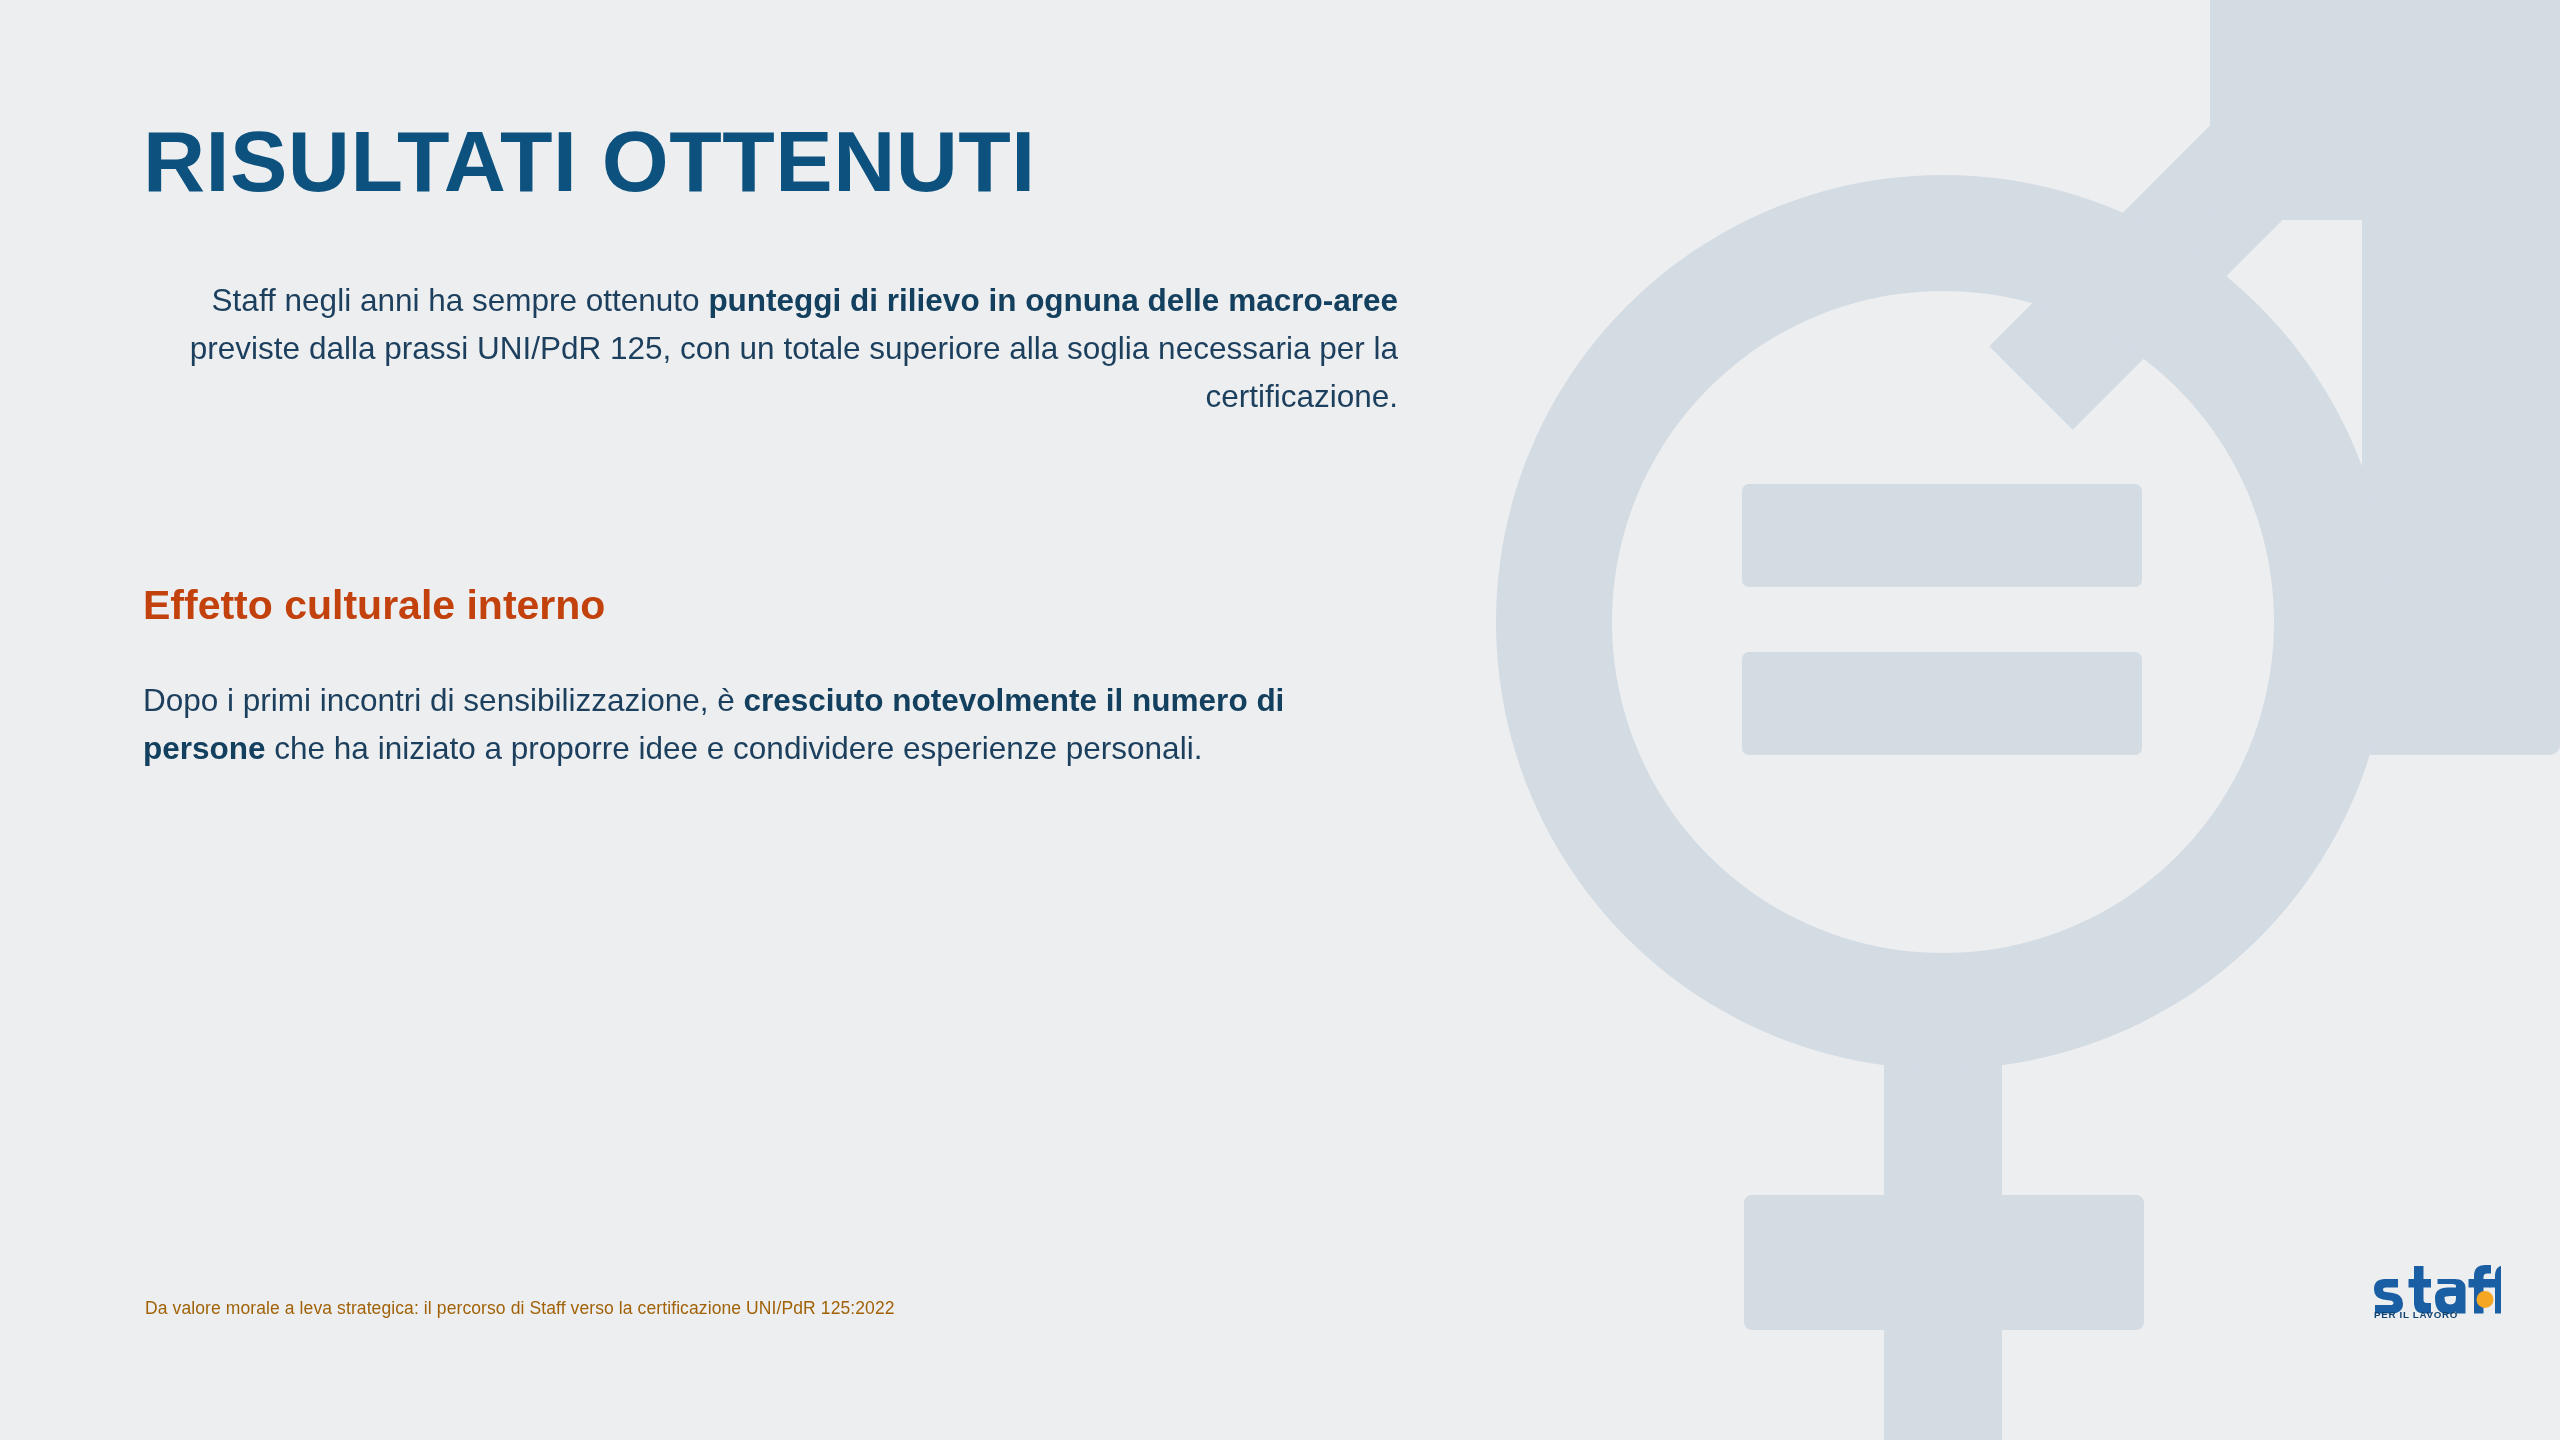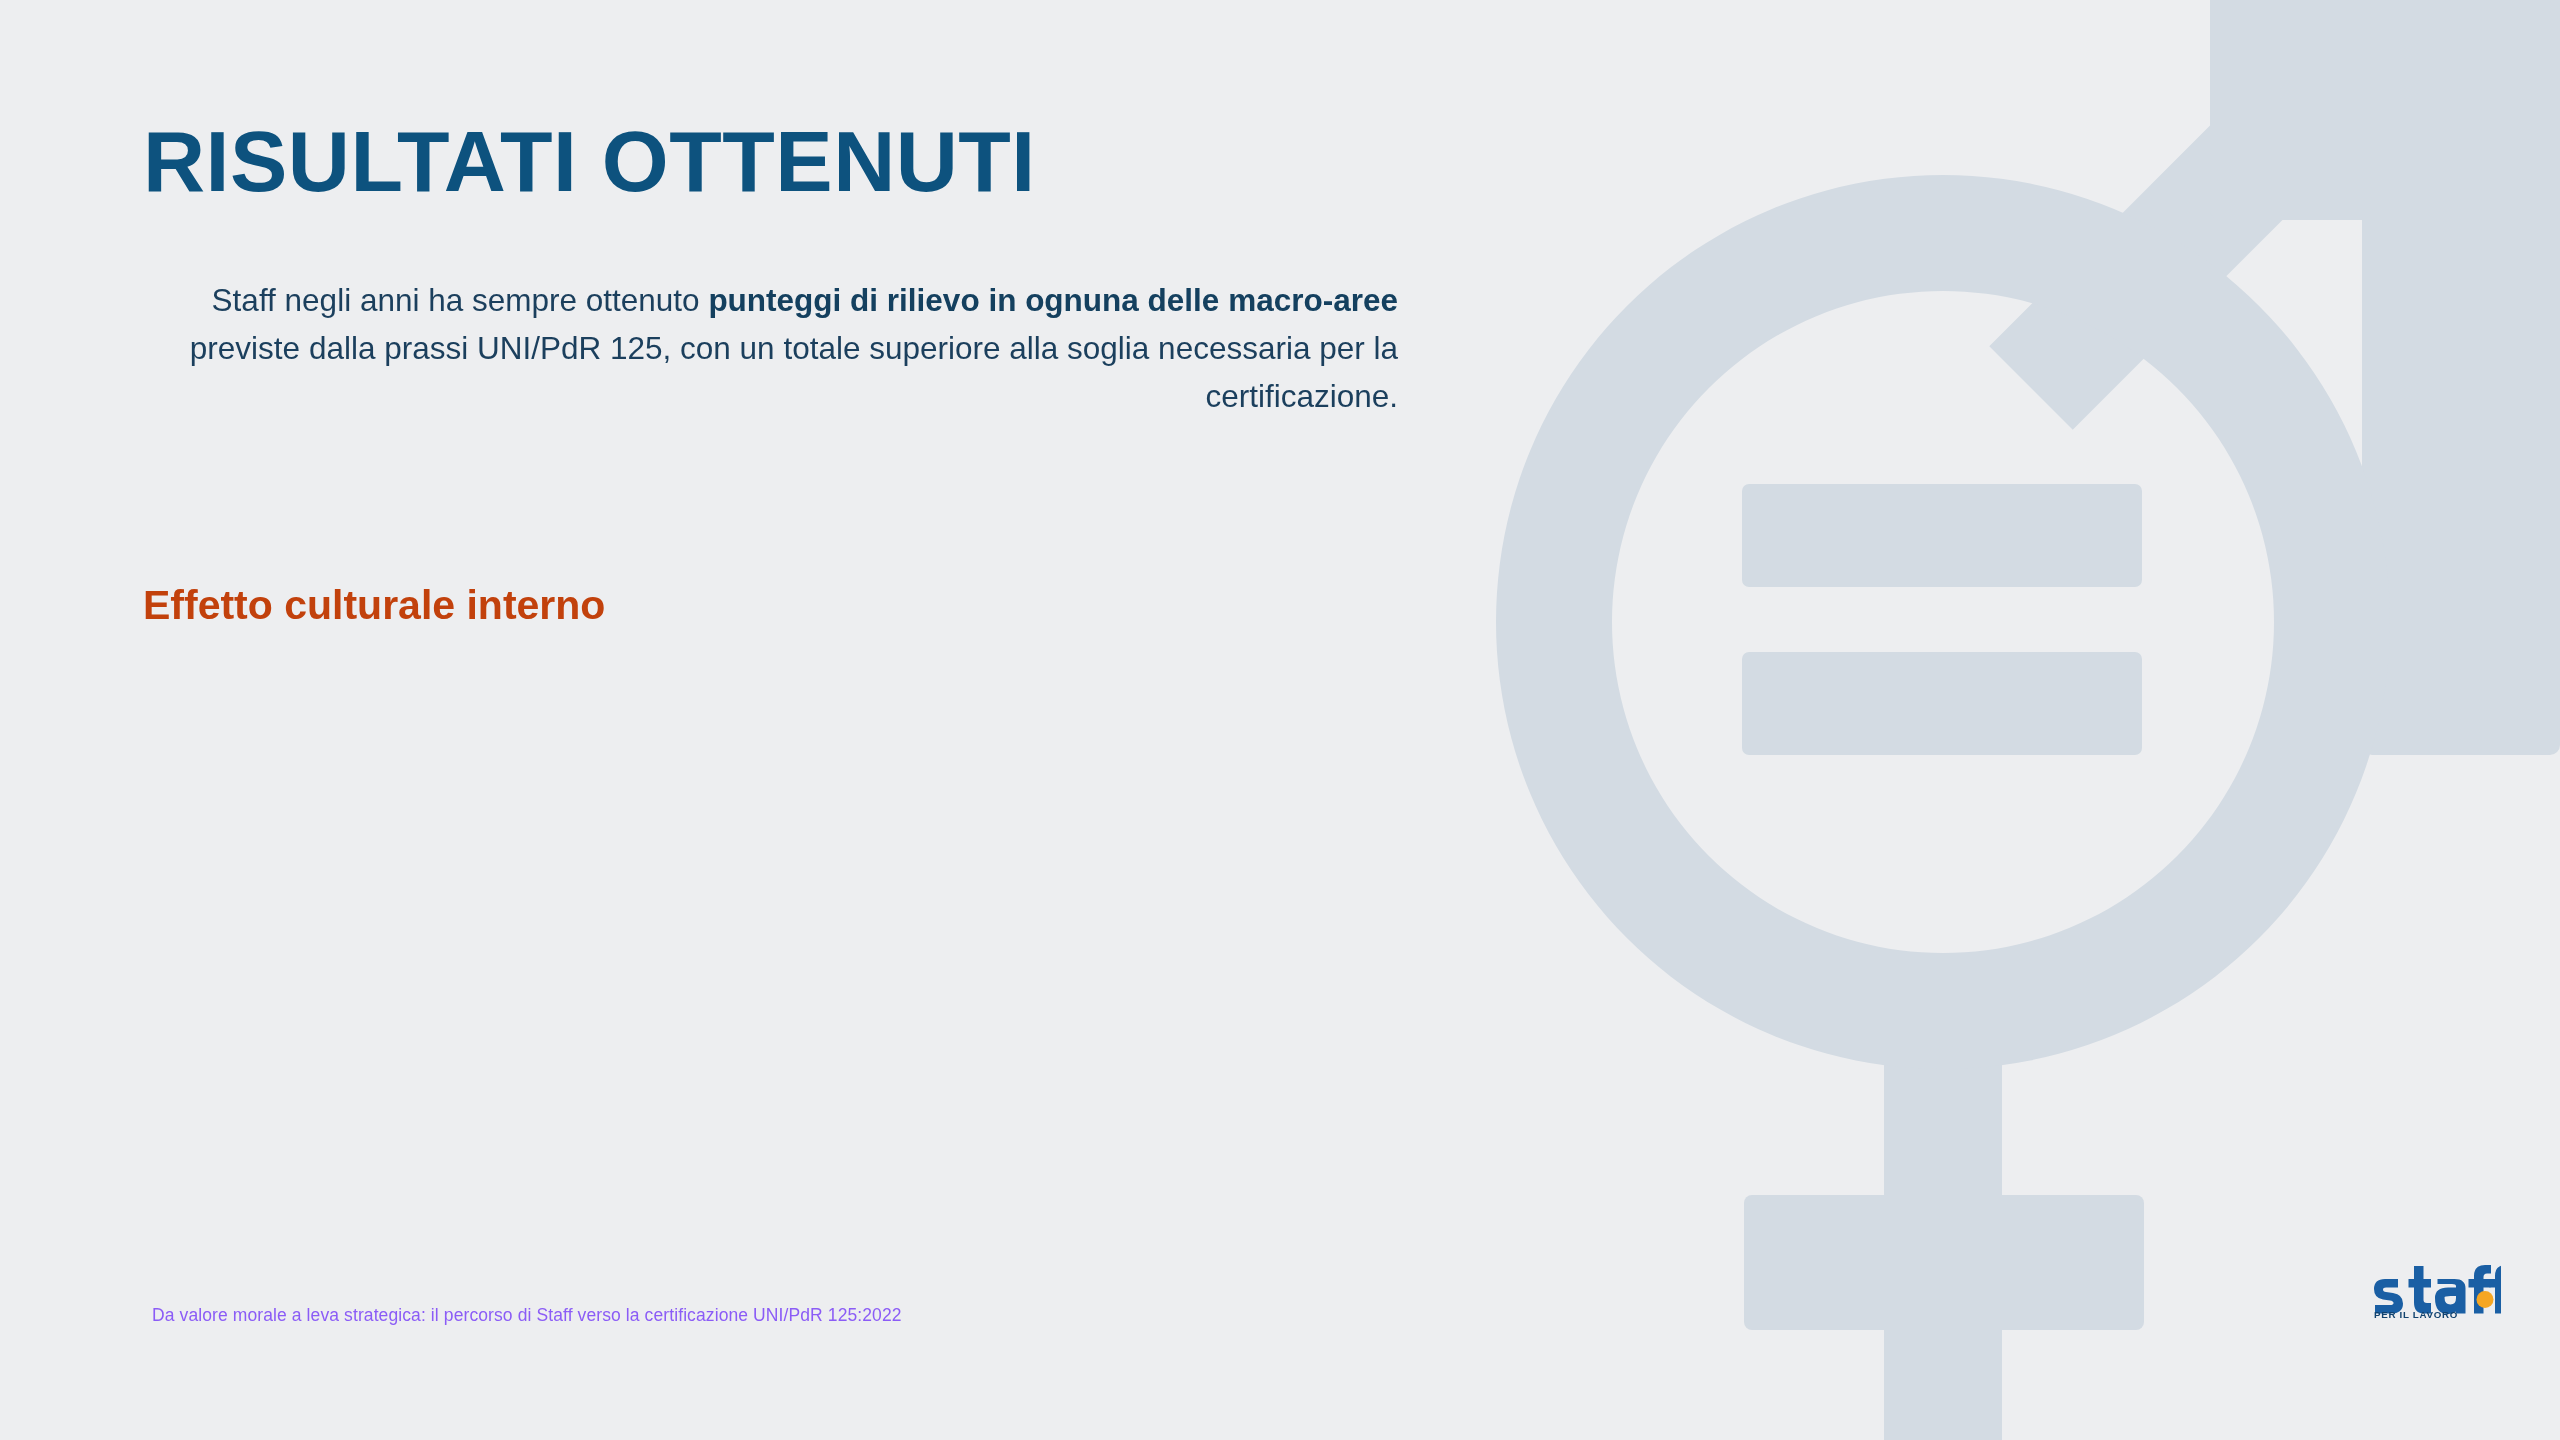--- a/index.html
+++ b/index.html
@@ -86,26 +86,26 @@
 
   .em {
     font-weight: 700;
     color: #14405f;
   }
 
   #footer-note {
     position: absolute;
     top: 1296px;
     left: 143px;
-    margin: 9px;
+    margin: 2px;
     font-size: 17.5px;
     line-height: 1.2;
     font-weight: 400;
     letter-spacing: 0.1px;
-    color: #8b5cf6;
+    color: #a16207;
     white-space: nowrap;
   }
 
   
   #brand-logo {
     position: absolute;
     right: 59px;
     top: 1258px;
     width: 130px;
     height: 62px;
@@ -139,20 +139,21 @@
 </svg>
 
 <main id="content">
 
   <h1 id="page-title">RISULTATI OTTENUTI</h1>
 
   <p id="intro-paragraph"><span>Staff negli anni ha sempre ottenuto </span><span class="em">punteggi di rilievo in ognuna delle macro-aree</span><span> previste dalla prassi UNI/PdR 125, con un totale superiore alla soglia necessaria per la certificazione.</span></p>
 
   <h2 id="section-heading">Effetto culturale interno</h2>
 
+  <p id="culture-paragraph"><span>Dopo i primi incontri di sensibilizzazione, è </span><span class="em">cresciuto notevolmente il numero di persone</span><span> che ha iniziato a proporre idee e condividere esperienze personali.</span></p>
 
 </main>
 
 <p id="footer-note">Da valore morale a leva strategica: il percorso di Staff verso la certificazione UNI/PdR 125:2022</p>
 
 <div id="brand-logo">
   <svg viewBox="0 0 260 124" width="130" height="62" xmlns="http://www.w3.org/2000/svg">
 
     <g fill="#1a5fa4">
 

